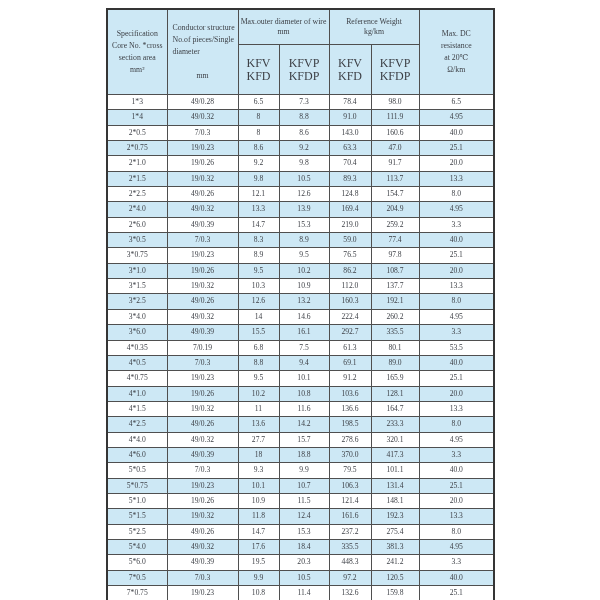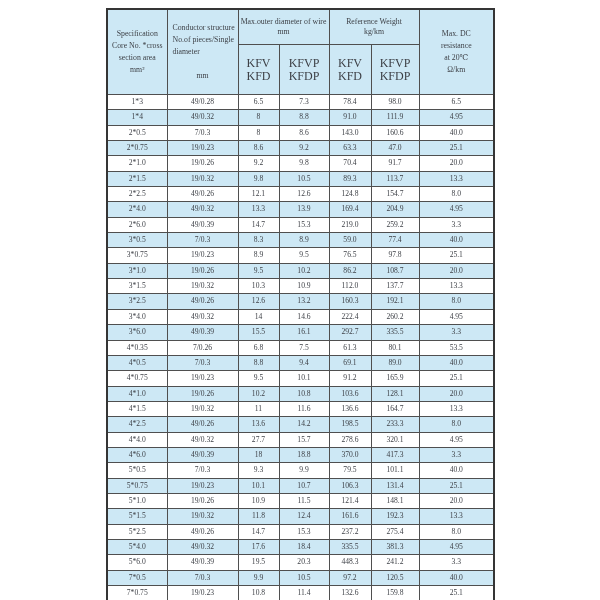--- a/index.html
+++ b/index.html
@@ -235,21 +235,21 @@
           <td>3*6.0</td>
           <td>49/0.39</td>
           <td>15.5</td>
           <td>16.1</td>
           <td>292.7</td>
           <td>335.5</td>
           <td>3.3</td>
         </tr>
         <tr>
           <td>4*0.35</td>
-          <td>7/0.26</td>
+          <td>7/0.19</td>
           <td>6.8</td>
           <td>7.5</td>
           <td>61.3</td>
           <td>80.1</td>
           <td>53.5</td>
         </tr>
         <tr>
           <td>4*0.5</td>
           <td>7/0.3</td>
           <td>8.8</td>

